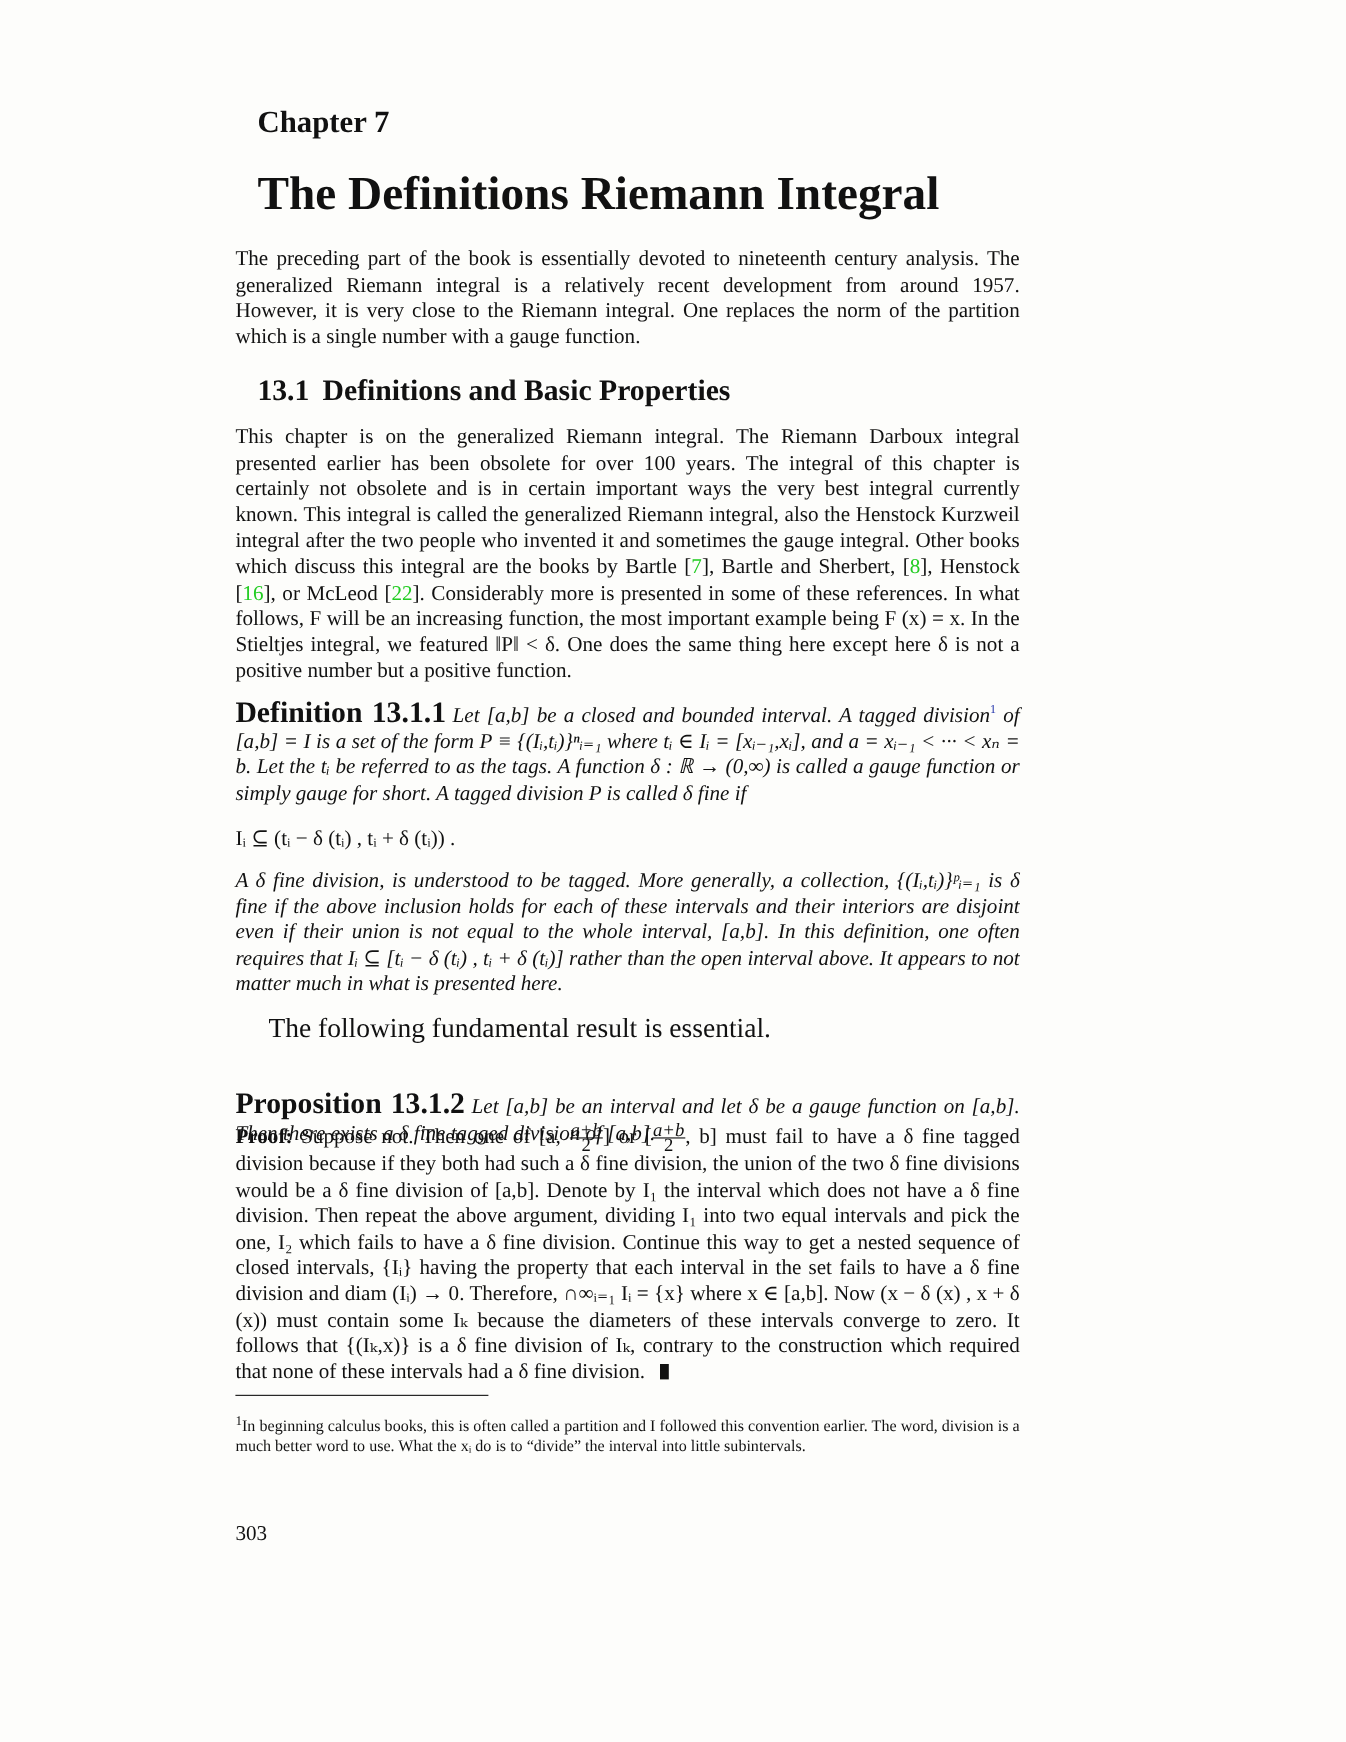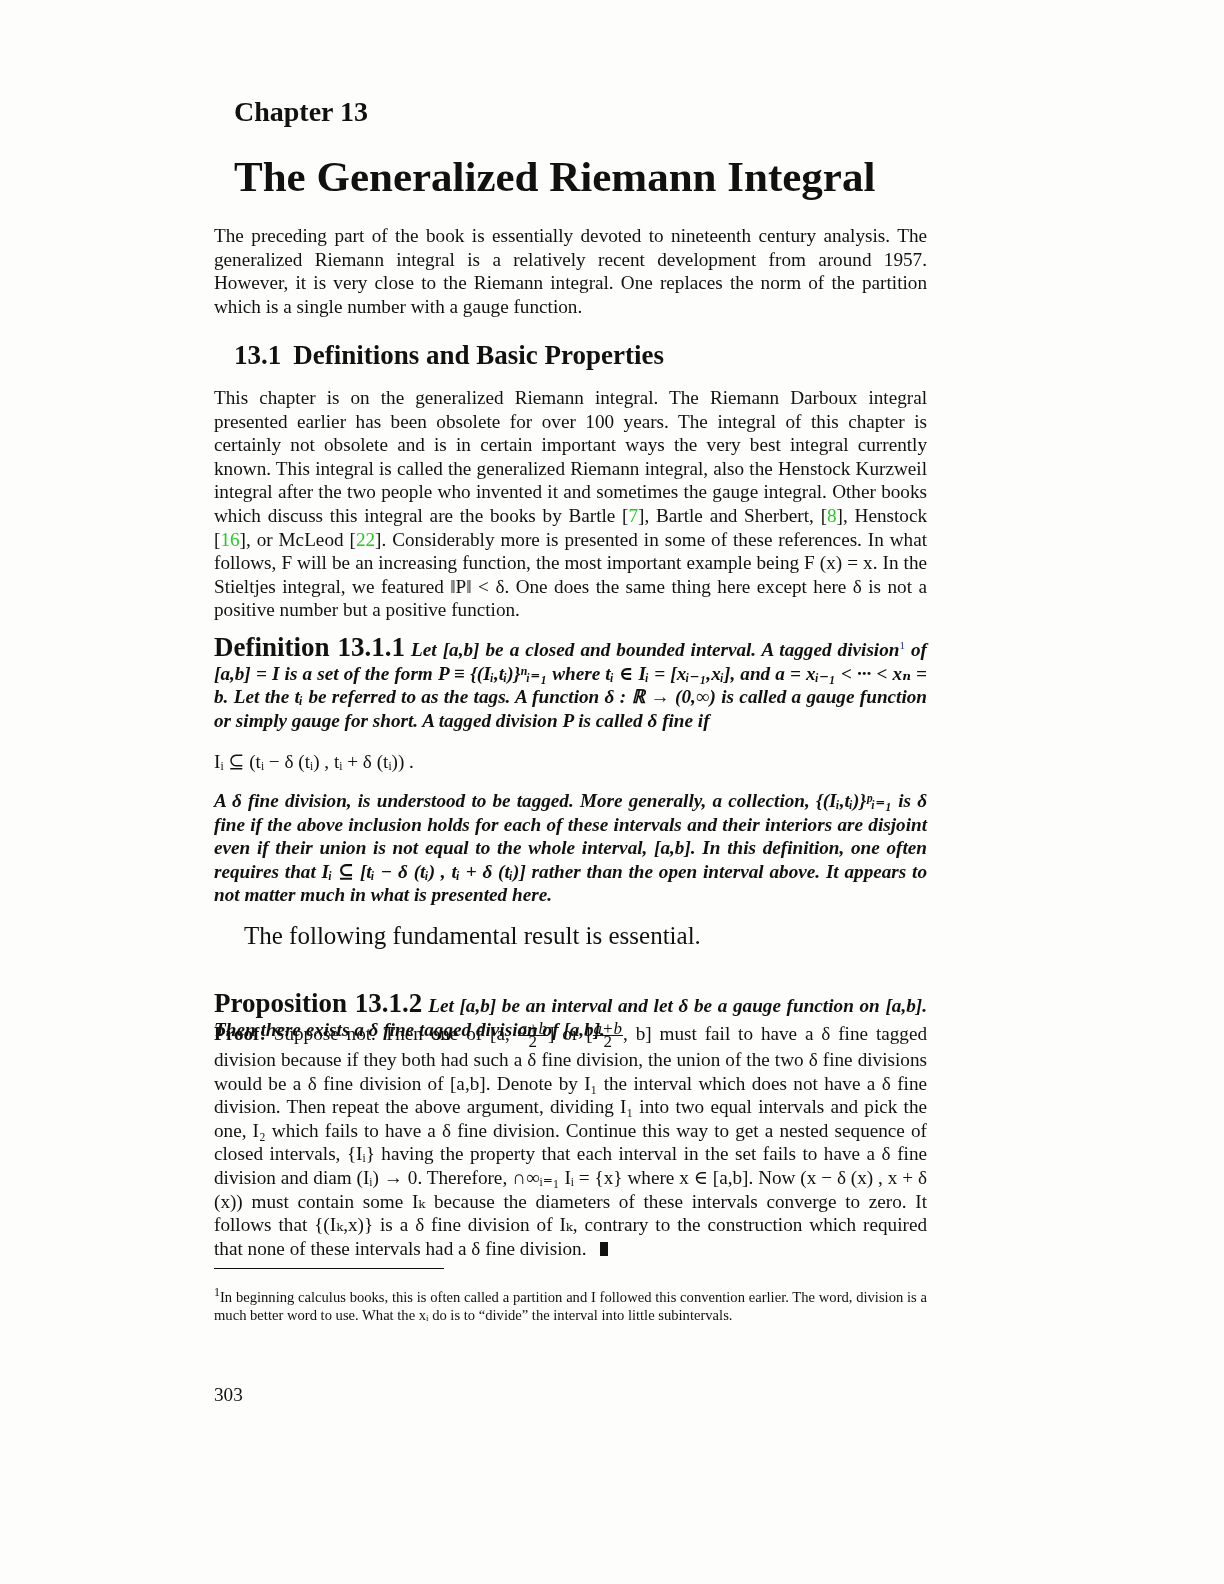--- a/index.html
+++ b/index.html
@@ -15,43 +15,43 @@
   .chapter-label { position: absolute; left: 20px; top: 96px; font-size: 28px; font-weight: bold; }
   .chapter-title { position: absolute; left: 20px; top: 152px; font-size: 43px; font-weight: bold; white-space: nowrap; }
   .p { font-size: 19.2px; line-height: 23.6px; text-align: justify; margin: 0; }
   .intro { position: absolute; left: 0; top: 224px; width: 713px; }
   .section { position: absolute; left: 20px; top: 340px; font-size: 27px; font-weight: bold; white-space: nowrap; }
   .section .num { margin-right: 12px; }
   .sec-body { position: absolute; left: 0; top: 386px; width: 713px; }
   .cite { color: #22cc22; }
   .defn { position: absolute; left: 0; top: 636px; width: 713px; }
   .defn-head { font-size: 27px; font-weight: bold; font-style: normal; margin-right: 6px; margin-top: 16px; }
-  .it { font-style: italic; font-weight: bold; }
+  .it { font-style: italic; }
   .display { position: absolute; left: 0; top: 750px; width: 713px; font-size: 19.2px; }
   .defn2 { position: absolute; left: 0; top: 789px; width: 713px; }
   .follow { position: absolute; left: 30px; top: 922px; font-size: 25px; }
   .prop { position: absolute; left: 0; top: 992px; width: 713px; }
   .proof { position: absolute; left: 0; top: 1022px; width: 713px; }
   .qed { display: inline-block; width: 8px; height: 14px; background: #111; margin-left: 14px; vertical-align: -1px; }
   .fn-rule { position: absolute; left: 0; top: 1268px; width: 230px; border-top: 1px solid #111; }
   .footnote { position: absolute; left: 0; top: 1273px; width: 713px; font-size: 14.6px; line-height: 18px; text-align: justify; }
   .page-number { position: absolute; left: 0; top: 1384px; width: 713px; font-size: 19.2px; }
   sup.fnref { font-size: 11px; color: #2233aa; vertical-align: super; line-height: 0; }
   .frac { display: inline-block; vertical-align: middle; text-align: center; font-size: 17px; line-height: 12px; font-style: italic; }
   .frac .n { display: block; border-bottom: 1px solid #111; padding: 0 1px; }
   .frac .d { display: block; font-style: normal; }
   sub, sup { font-size: 12px; line-height: 0; }
 </style>
 </head>
 <body>
 
 <div class="page">
 
-  <div class="chapter-label">Chapter 13</div>
-  <div class="chapter-title">The Generalized Riemann Integral</div>
+  <div class="chapter-label">Chapter 7</div>
+  <div class="chapter-title">The Definitions Riemann Integral</div>
 
   <p class="p intro">The preceding part of the book is essentially devoted to nineteenth century analysis. The generalized Riemann integral is a relatively recent development from around 1957. However, it is very close to the Riemann integral. One replaces the norm of the partition which is a single number with a gauge function.</p>
 
   <div class="section">
     <span class="num">13.1</span><span>Definitions and Basic Properties</span>
   </div>
 
   <p class="p sec-body"><span>This chapter is on the generalized Riemann integral. The Riemann Darboux integral presented earlier has been obsolete for over 100 years. The integral of this chapter is certainly not obsolete and is in certain important ways the very best integral currently known. This integral is called the generalized Riemann integral, also the Henstock Kurzweil integral after the two people who invented it and sometimes the gauge integral. Other books which discuss this integral are the books by Bartle </span>[<a class="cite">7</a>]<span>, Bartle and Sherbert, </span>[<a class="cite">8</a>]<span>, Henstock </span>[<a class="cite">16</a>]<span>, or McLeod </span>[<a class="cite">22</a>]<span>. Considerably more is presented in some of these references. In what follows, F will be an increasing function, the most important example being F (x) = x. In the Stieltjes integral, we featured ‖P‖ &lt; δ. One does the same thing here except here δ is not a positive number but a positive function.</span></p>
 
   <p class="p defn"><span class="defn-head">Definition 13.1.1</span><span class="it">Let [a,b] be a closed and bounded interval. A tagged division</span><sup class="fnref">1</sup> <span class="it">of [a,b] = I is a set of the form P ≡ {(Iᵢ,tᵢ)}ⁿᵢ₌₁ where tᵢ ∈ Iᵢ = [xᵢ₋₁,xᵢ], and a = xᵢ₋₁ &lt; ··· &lt; xₙ = b. Let the tᵢ be referred to as the tags. A function δ : ℝ → (0,∞) is called a gauge function or simply gauge for short. A tagged division P is called δ fine if</span></p>

